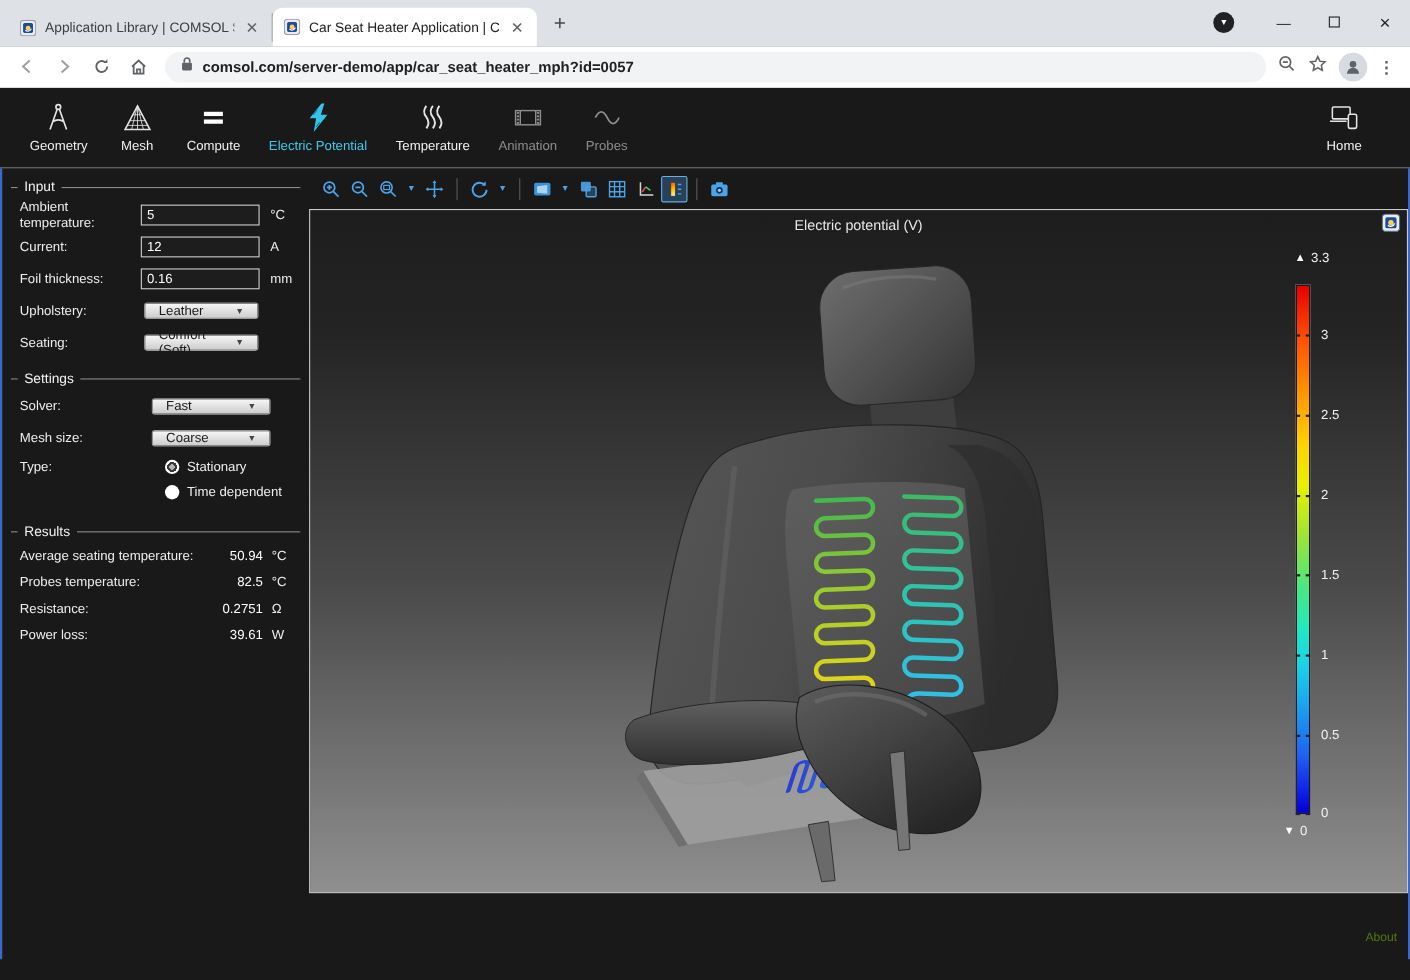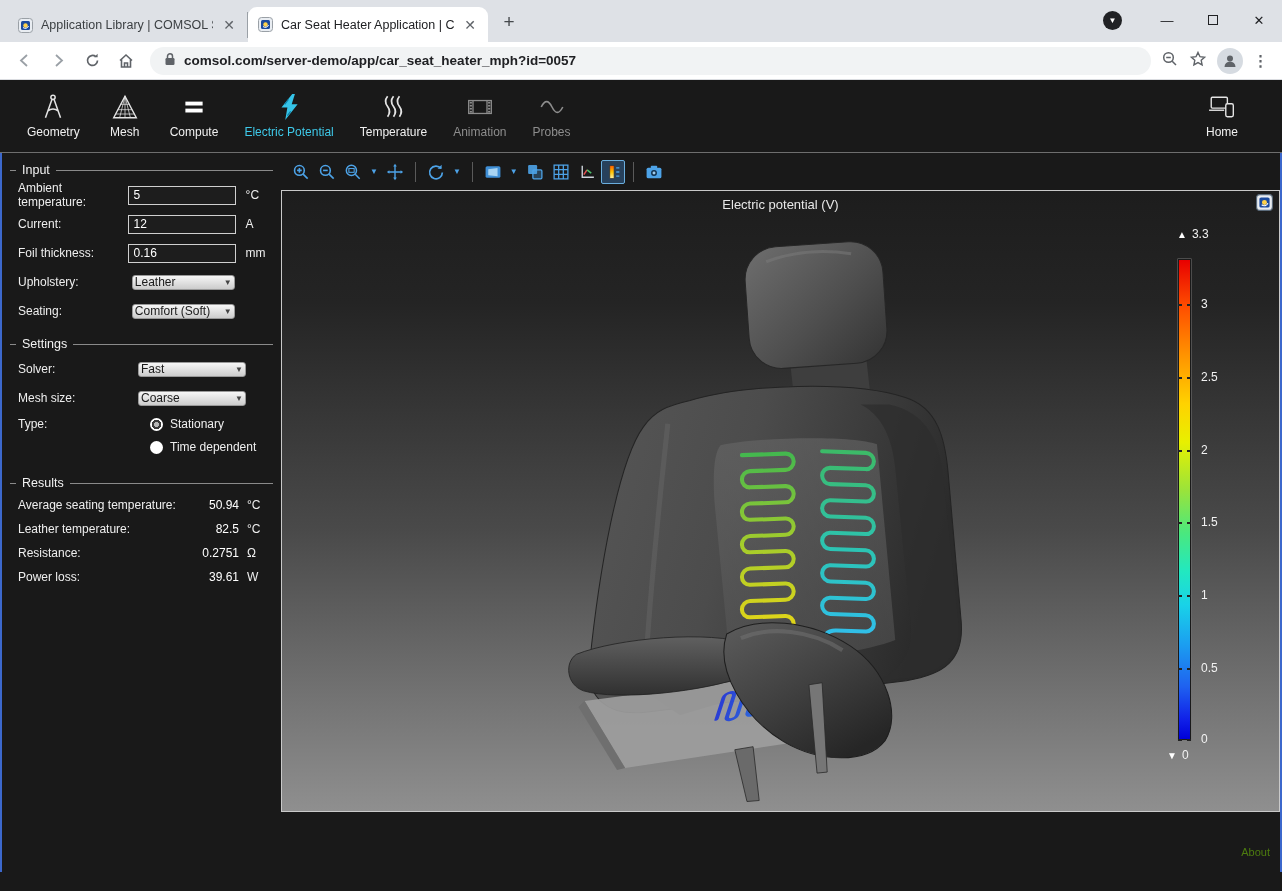--- a/index.html
+++ b/index.html
@@ -44,21 +44,21 @@
   
   .form-panel { width:279px; padding:4px 8px 0 8px; flex:0 0 auto; }
   .sec { display:flex; align-items:center; gap:6px; margin:6px 0 8px 0; }
   .sec .rule-s { width:6px; height:1px; background:#8a8a8a; }
   .sec .sec-title { font-size:12.5px; color:#f2f2f2; }
   .sec .rule-l { flex:1; height:1px; background:#8a8a8a; }
   .frow { display:flex; align-items:center; margin:0 0 9px 8px; height:20px; }
   .flabel { width:120px; font-size:12px; color:#eeeeee; }
   .ftext { width:108px; height:19px; background:#1d1d1d; border:1px solid #cfcfcf; color:#ffffff; font-size:12px; padding:0 5px; font-family:"Liberation Sans",sans-serif; }
   .funit { width:30px; font-size:12px; color:#eeeeee; margin-left:10px; }
-  .fselect { width:108px; height:15px; border-radius:3px; background:linear-gradient(#f4f4f4,#cycfcf); background:linear-gradient(#f6f6f6,#cccccc); border:1px solid #999; color:#1a1a1a; font-size:12px; display:flex; align-items:center; padding:0 2px; }
+  .fselect { width:108px; height:15px; border-radius:3px; background:linear-gradient(#f4f4f4,#cycfcf); background:linear-gradient(#f6f6f6,#cccccc); border:1px solid #999; color:#1a1a1a; font-size:12px; display:flex; align-items:center; padding:0 12px; }
   .fselect .sel-val { flex:1; }
   .fselect .dd { font-size:8px; color:#444; }
   .radio-col { display:flex; flex-direction:column; gap:9px; }
   .radio-row { display:flex; align-items:center; gap:7px;margin-left:12px; }
   .radio { width:13px; height:13px; border-radius:50%; background:#ffffff; }
   .radio.selected { background:radial-gradient(circle, #b5b5b5 0 2.5px, #3a3a3a 2.5px 4.5px, #ffffff 4.5px); }
   .radio-label { font-size:12px; color:#eeeeee; }
   .frow.disabled .flabel, .frow.disabled .funit { color:#8a8a8a; }
   .frow.disabled .ftext { border-color:#777; color:#9a9a9a; }
   .rrow { display:flex; align-items:center; margin:0 0 10px 8px; }
@@ -357,21 +357,21 @@
           <span class="rule-s"></span>
             <span class="sec-title">Results</span>
             <span class="rule-l"></span>
         </div>
         <div class="rrow">
           <span class="rlabel2">Average seating temperature:</span>
           <span class="rvalue">50.94</span>
           <span class="runit">°C</span>
         </div>
         <div class="rrow">
-          <span class="rlabel2">Leather temperature:</span>
+          <span class="rlabel2">Probes temperature:</span>
           <span class="rvalue">82.5</span>
           <span class="runit">°C</span>
         </div>
         <div class="rrow">
           <span class="rlabel2">Resistance:</span>
           <span class="rvalue">0.2751</span>
           <span class="runit">Ω</span>
         </div>
         <div class="rrow">
           <span class="rlabel2">Power loss:</span>

